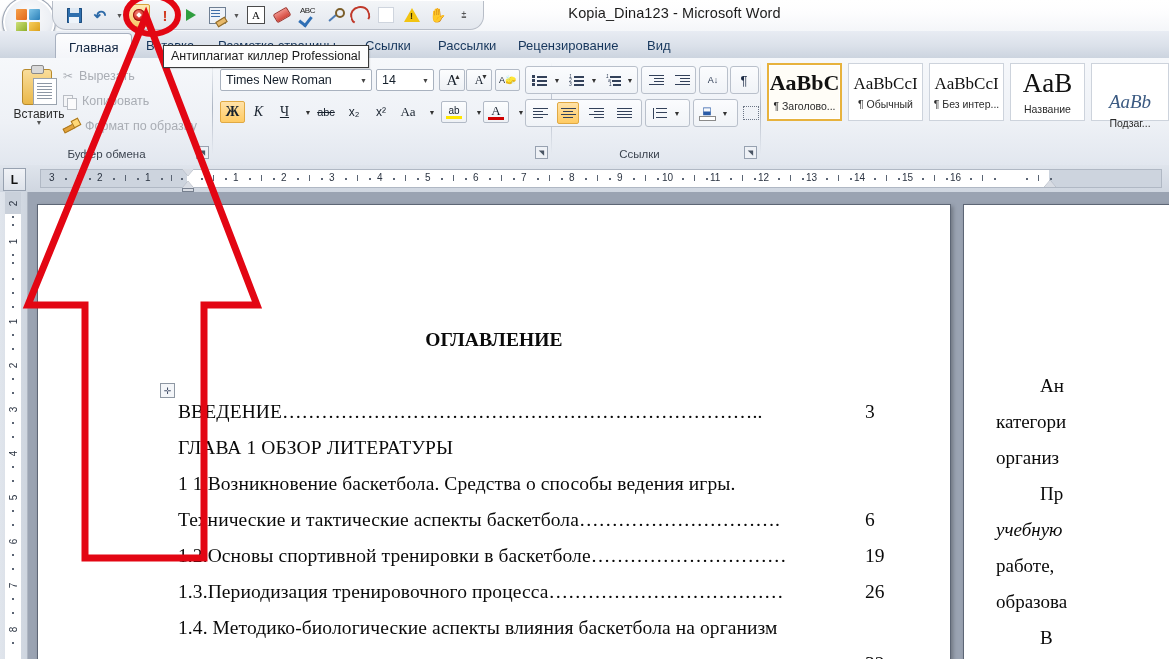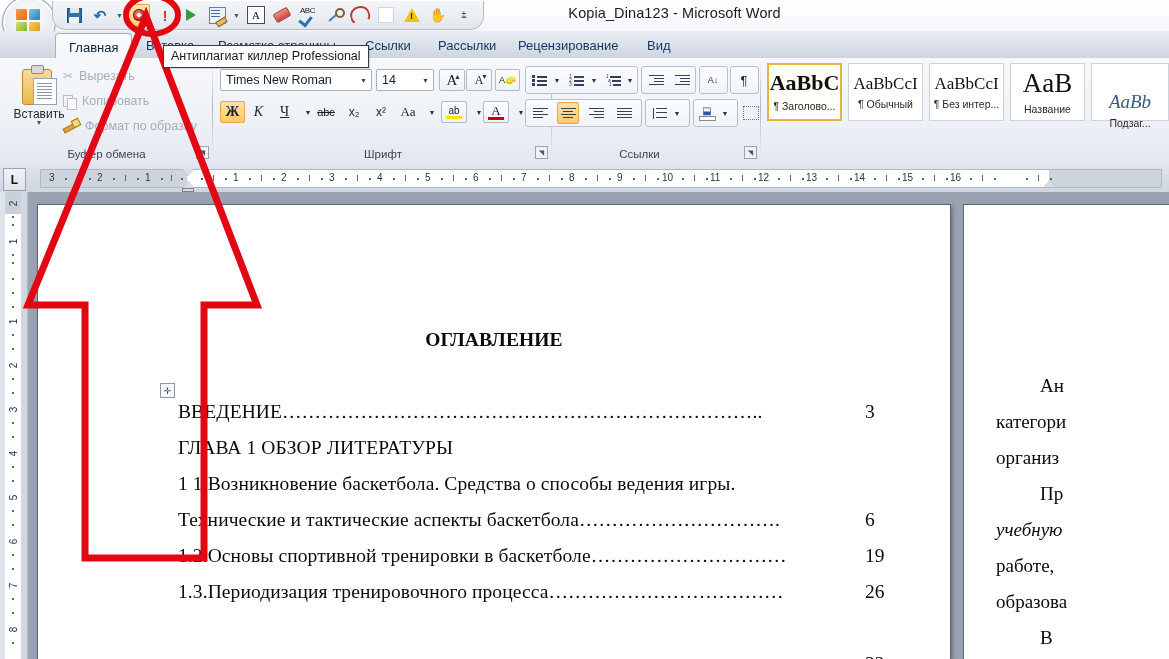--- a/index.html
+++ b/index.html
@@ -453,21 +453,20 @@
         <span style="line-height:1;">ab</span>
         <span style="width:16px;height:3px;background:#ffe600;"></span>
       </div>
       <div class="fbtn" style="left:254px;top:42px;width:13px;font-size:7px;color:#333;">▼</div>
       <div class="fbtn boxed" style="left:269px;top:42px;width:26px;font-family:'Liberation Serif',serif;font-size:13px;flex-direction:column;gap:0;">
         <span style="line-height:1;">A</span>
         <span style="width:16px;height:3px;background:#d00000;"></span>
       </div>
       <div class="fbtn" style="left:296px;top:42px;width:13px;font-size:7px;color:#333;">▼</div>
 
-      <div class="glabel">Шрифт</div>
       <div class="dlg">◥</div>
       <div class="gdiv"></div>
     </div>
 
     <div class="grp" style="left:518px;width:243px;">
       <div class="pbox" style="left:7px;top:7px;width:113px;height:28px;"></div>
       <div class="pbtn" style="left:11px;top:10px;">
         <span class="bullets">
           <i class="bd" style="top:1px"></i>
             <i class="bl" style="top:2px"></i>
@@ -763,20 +762,21 @@
 
       <div class="docline" style="left:140px;top:304px;">Технические и тактические аспекты баскетбола………………………….</div>
       <div class="pnum" style="left:827px;top:304px;">6</div>
 
       <div class="docline" style="left:140px;top:340px;">1.2.Основы спортивной тренировки в баскетболе…………………………</div>
       <div class="pnum" style="left:827px;top:340px;">19</div>
 
       <div class="docline" style="left:140px;top:376px;">1.3.Периодизация тренировочного процесса………………………………</div>
       <div class="pnum" style="left:827px;top:376px;">26</div>
 
+      <div class="docline" style="left:140px;top:412px;">1.4. Методико-биологические аспекты влияния баскетбола на организм</div>
 
       <div class="docline" style="left:140px;top:448px;">юных спортсменов</div>
       <div class="pnum" style="left:827px;top:448px;">32</div>
     </div>
 
     <div class="page page2">
       <div class="p2line" style="left:76px;top:170px;">Ан</div>
       <div class="p2line" style="left:32px;top:206px;">категори</div>
       <div class="p2line" style="left:32px;top:242px;">организ</div>
       <div class="p2line" style="left:76px;top:278px;">Пр</div>

